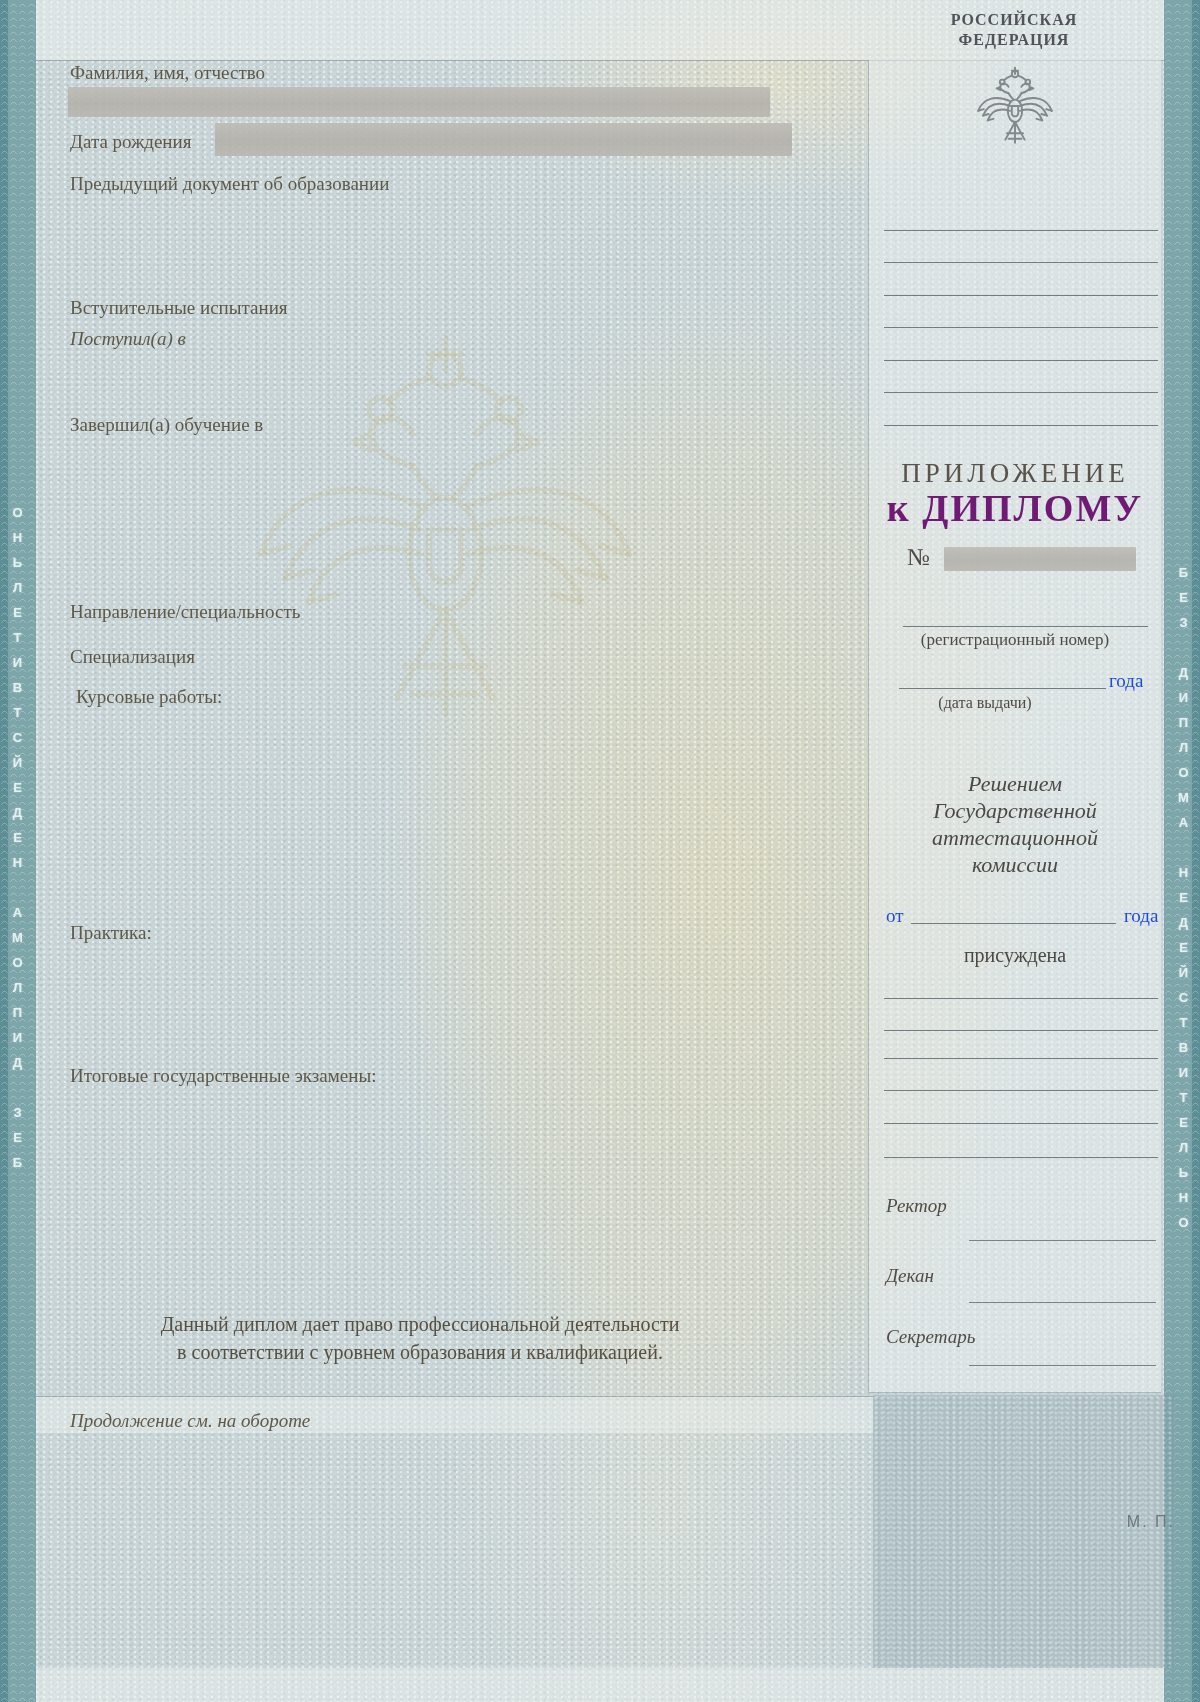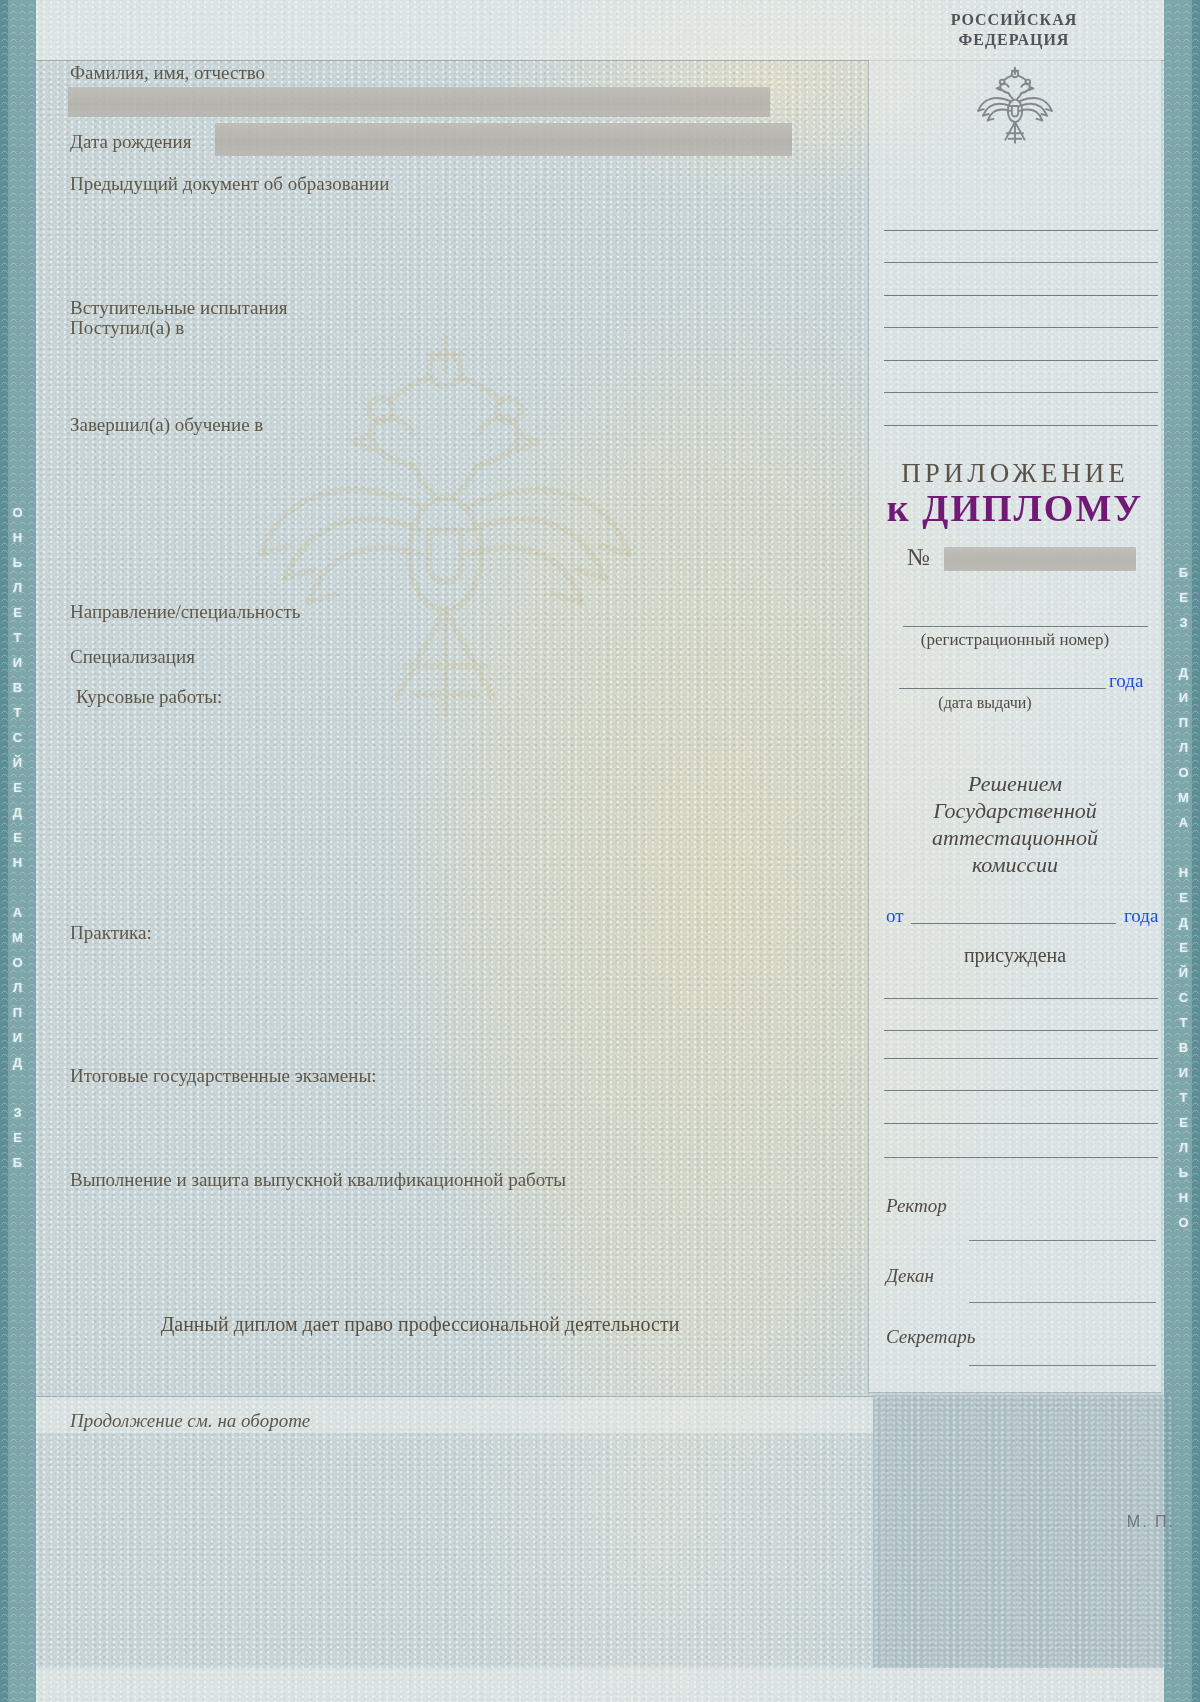--- a/index.html
+++ b/index.html
@@ -121,29 +121,29 @@
   <div class="edge right">
     <div class="edge-text rgt">БЕЗ ДИПЛОМА НЕДЕЙСТВИТЕЛЬНО</div>
   </div>
 
   <div class="lab" style="left:70px; top:62px;">Фамилия, имя, отчество</div>
   <div class="redact" style="left:68px; top:87px; width:702px; height:30px;"></div>
   <div class="lab" style="left:70px; top:131px;">Дата рождения</div>
   <div class="redact" style="left:215px; top:123px; width:577px; height:33px;"></div>
   <div class="lab" style="left:70px; top:173px;">Предыдущий документ об образовании</div>
   <div class="lab" style="left:70px; top:297px;">Вступительные испытания</div>
-  <div class="lab" style="left:70px; top:317px;">Поступил(а) в</div>
+  <div class="lab" style="left:70px; top:328px;font-style:italic;">Поступил(а) в</div>
   <div class="lab" style="left:70px; top:414px;">Завершил(а) обучение в</div>
   <div class="lab" style="left:70px; top:601px;">Направление/специальность</div>
   <div class="lab" style="left:70px; top:646px;">Специализация</div>
   <div class="lab" style="left:76px; top:686px;">Курсовые работы:</div>
   <div class="lab" style="left:70px; top:922px;">Практика:</div>
   <div class="lab" style="left:70px; top:1065px;">Итоговые государственные экзамены:</div>
-  <div class="lab" style="left:70px; top:1169px;">Выполнение и защита выпускной квалификационной работы</div>
   <div class="grant" style="top:1313px;">Данный диплом дает право профессиональной деятельности</div>
+  <div class="grant" style="top:1341px;">в соответствии с уровнем образования и квалификацией.</div>
   <div class="cont-note">Продолжение см. на обороте</div>
 
   <div class="country">
     <div>РОССИЙСКАЯ</div>
     <div>ФЕДЕРАЦИЯ</div>
   </div>
 
   <div class="rbox">
 
     <svg class="emblem" viewBox="0 0 120 130">

